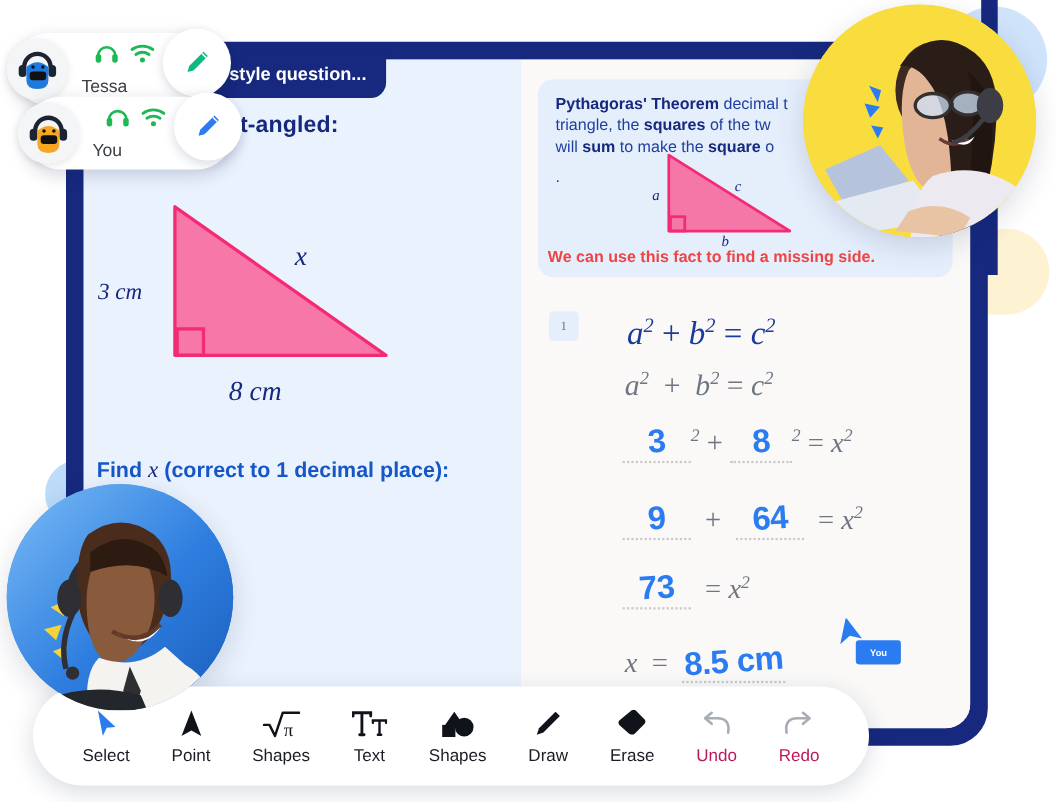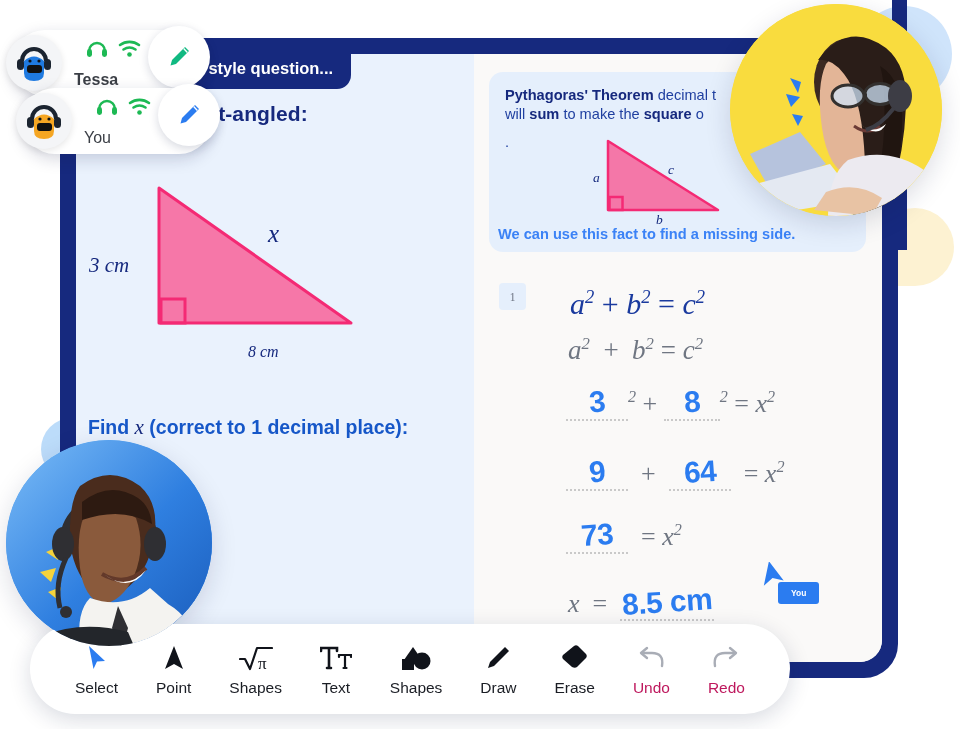--- a/index.html
+++ b/index.html
@@ -75,21 +75,21 @@
     position: absolute; left: 118px; top: 102px;
     font-size: 21px; font-weight: 600; color: #16297e;
     letter-spacing: .1px; white-space: nowrap;
   }
   .tri-wrap { position: absolute; left: 86px; top: 175px; width: 330px; height: 200px; }
   .label-math {
     position: absolute; font-family: "Liberation Serif", serif;
     font-style: italic; color: #16297e;
   }
   .lbl-3cm  { left: 3px;   top: 78px;  font-size: 21px; }
-  .lbl-8cm  { left: 122px; top: 168px; font-size: 16px; margin-left: 40px; }
+  .lbl-8cm  { left: 122px; top: 168px; font-size: 25px; }
   .lbl-x    { left: 182px; top: 45px;  font-size: 25px; }
 
   .find-line {
     position: absolute; left: 88px; top: 415px;
     font-size: 19.5px; font-weight: 600; color: #1657c8;
     white-space: nowrap;
   }
   .find-line .ital {
     font-family: "Liberation Serif", serif; font-style: italic;
     font-weight: 400; font-size: 21px; color:#16297e;
@@ -99,21 +99,21 @@
   .theorem-card {
     position: absolute; left: 489px; top: 72px;
     width: 377px; height: 180px;
     background: #e5effc; border-radius: 14px;
     padding: 14px 16px 0 16px;
     color: #1f3fa0; font-size: 14.6px; line-height: 1.32;
   }
   .theorem-card b { color: #16297e; font-weight: 700; }
   .theorem-foot {
     position: absolute; left: 498px; top: 226px;
-    font-size: 14.6px; font-weight: 700; color: #3b82f6;
+    font-size: 14.6px; font-weight: 700; color: #ef4444;
     white-space: nowrap;
   }
   .mini-tri { position: absolute; left: 590px; top: 138px; width: 150px; height: 90px; }
   .mini-lbl {
     position: absolute; font-family: "Liberation Serif", serif;
     font-style: italic; color: #16297e; font-size: 13.5px;
   }
   .mini-a { left: 593px; top: 170px; }
   .mini-b { left: 656px; top: 212px; }
   .mini-c { left: 668px; top: 162px; }
@@ -179,21 +179,21 @@
   .tool .tlabel { font-size: 15.5px; color: #1a1d24; text-align: right; }
   .tool.dim .ticon, .tool.dim .tlabel { color: #be185d; }
 
   
   .pill {
     position: absolute; height: 66px; width: 190px;
     background: #fff; border-radius: 40px;
     box-shadow: 0 5px 16px rgba(20,30,70,.18);
     display: flex; align-items: center;
   }
-  .pill-tessa { left: 12px; top: 30px; font-weight: bold; }
+  .pill-tessa { left: 12px; top: 30px; }
   .pill-you   { left: 22px; top: 88px; }
   .pill-name {
     position: absolute; left: 62px; bottom: 7px;
     font-size: 16px; color: #3b3f46;
   }
   .pill-icons {
     position: absolute; left: 74px; top: 8px;
     display: flex; gap: 10px; align-items: center;
   }
   .avatar-badge {
@@ -261,20 +261,23 @@
 
   <div class="find-line">
     <span>Find</span>
     <span class="ital">x</span>
     <span>(correct to 1 decimal place):</span>
   </div>
 
   <div class="theorem-card">
     <div>
       <b>Pythagoras' Theorem</b><span> decimal t</span>
+    </div>
+    <div>
+      <span>triangle, the </span><b>squares</b><span> of the tw</span>
     </div>
     <div>
       <span>will </span><b>sum</b><span> to make the </span><b>square</b><span> o</span>
     </div>
     <div style="margin-top:8px">.</div>
   </div>
 
   <div class="mini-tri">
     <svg width="150" height="90" viewBox="0 0 150 90">
       <polygon points="18,3 18,72 128,72" fill="#f8558f" fill-opacity="0.78" stroke="#f42a74" stroke-width="2.5" stroke-linejoin="round"></polygon>

